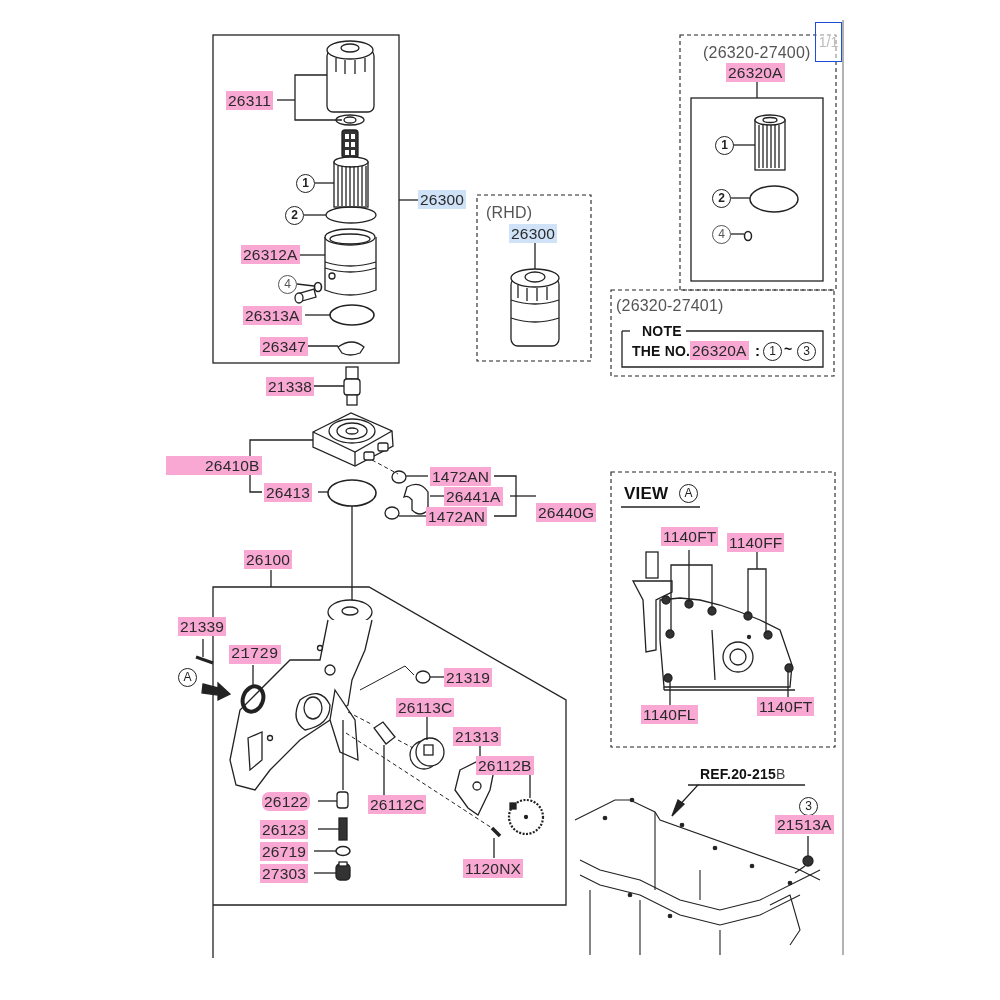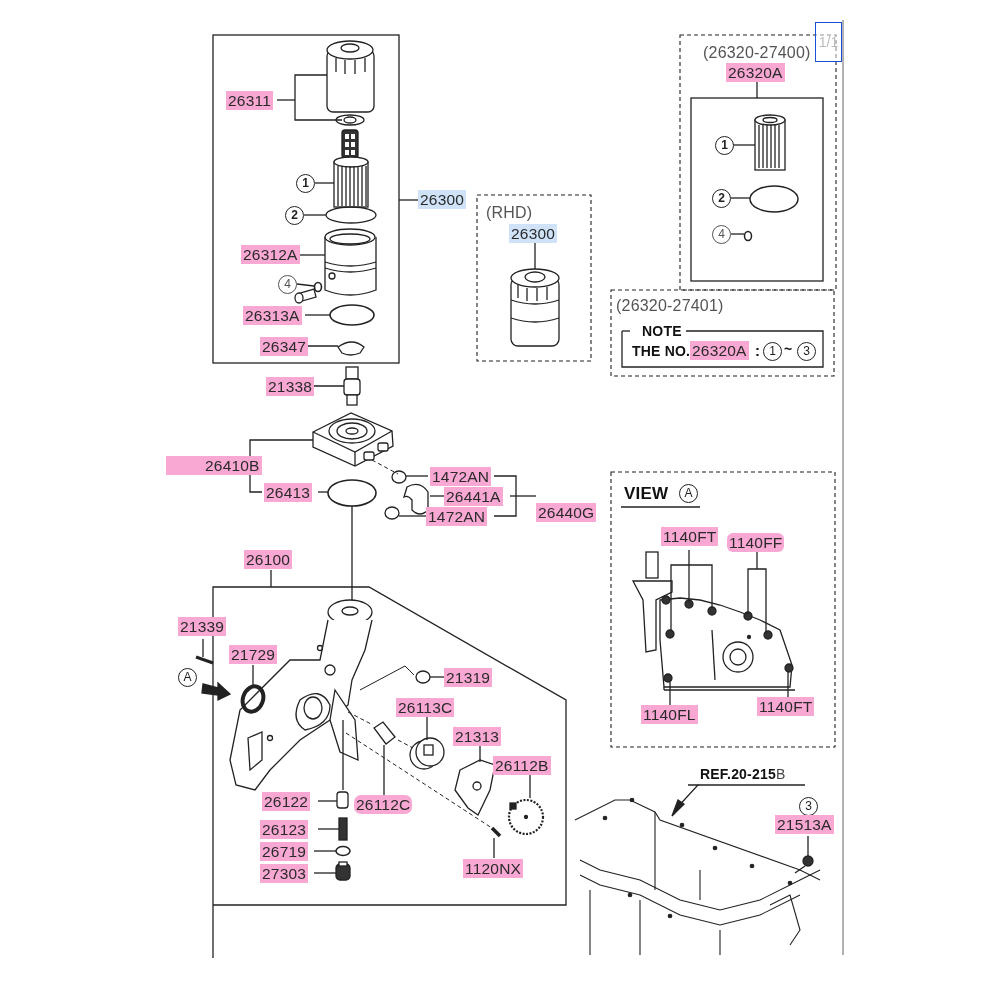--- a/index.html
+++ b/index.html
@@ -322,36 +322,36 @@
 <div class="lbl pink" style="left:166px;top:456px;padding-left:39px;">26410B</div>
 <div class="lbl pink" style="left:264px;top:483px;">26413</div>
 <div class="lbl pink" style="left:430px;top:467px;">1472AN</div>
 <div class="lbl pink" style="left:444px;top:487px;">26441A</div>
 <div class="lbl pink" style="left:426px;top:507px;">1472AN</div>
 <div class="lbl pink" style="left:536px;top:487px;margin-top:16px;">26440G</div>
 
 <div class="lbl pink" style="left:244px;top:550px;">26100</div>
 <div class="lbl pink" style="left:178px;top:617px;">21339</div>
 <div class="circ thin" style="left:178px;top:668px;color:#222;border-color:#222;">A</div>
-<div class="lbl pink" style="left:229px;top:645px;">21729</div>
+<div class="lbl pink" style="left:229px;top:645px;font-family:Liberation Mono, monospace;">21729</div>
 <div class="lbl pink" style="left:444px;top:668px;">21319</div>
 <div class="lbl pink" style="left:396px;top:698px;">26113C</div>
 <div class="lbl pink" style="left:453px;top:727px;">21313</div>
-<div class="lbl pink" style="left:493px;top:756px;">26112B</div>
-<div class="lbl pink" style="left:262px;top:792px;">26122</div>
-<div class="lbl pink" style="left:354px;top:795px;border-radius:7px;">26112C</div>
+<div class="lbl pink" style="left:476px;top:756px;">26112B</div>
+<div class="lbl pink" style="left:262px;top:792px;border-radius:7px;">26122</div>
+<div class="lbl pink" style="left:368px;top:795px;">26112C</div>
 <div class="lbl pink" style="left:260px;top:820px;">26123</div>
 <div class="lbl pink" style="left:260px;top:842px;">26719</div>
 <div class="lbl pink" style="left:260px;top:864px;">27303</div>
 <div class="lbl pink" style="left:463px;top:859px;">1120NX</div>
 
 <div class="lbl bold" style="left:622px;top:484px;font-size:17px;">VIEW</div>
 <div class="circ" style="left:679px;top:484px;font-weight:normal;">A</div>
 <div class="lbl pink" style="left:661px;top:527px;">1140FT</div>
-<div class="lbl pink" style="left:727px;top:533px;border-radius:6px;">1140FF</div>
+<div class="lbl pink" style="left:727px;top:533px;">1140FF</div>
 <div class="lbl pink" style="left:641px;top:705px;">1140FL</div>
 <div class="lbl pink" style="left:757px;top:697px;">1140FT</div>
 
 <div class="lbl bold" style="left:698px;top:765px;font-size:14px;">
   <span>REF.20-215</span><span style="font-weight:normal;color:#444;">B</span>
 </div>
 <div class="circ thin" style="left:799px;top:797px;color:#222;border-color:#222;">3</div>
 <div class="lbl pink" style="left:775px;top:815px;">21513A</div>
 
 </body></html>

